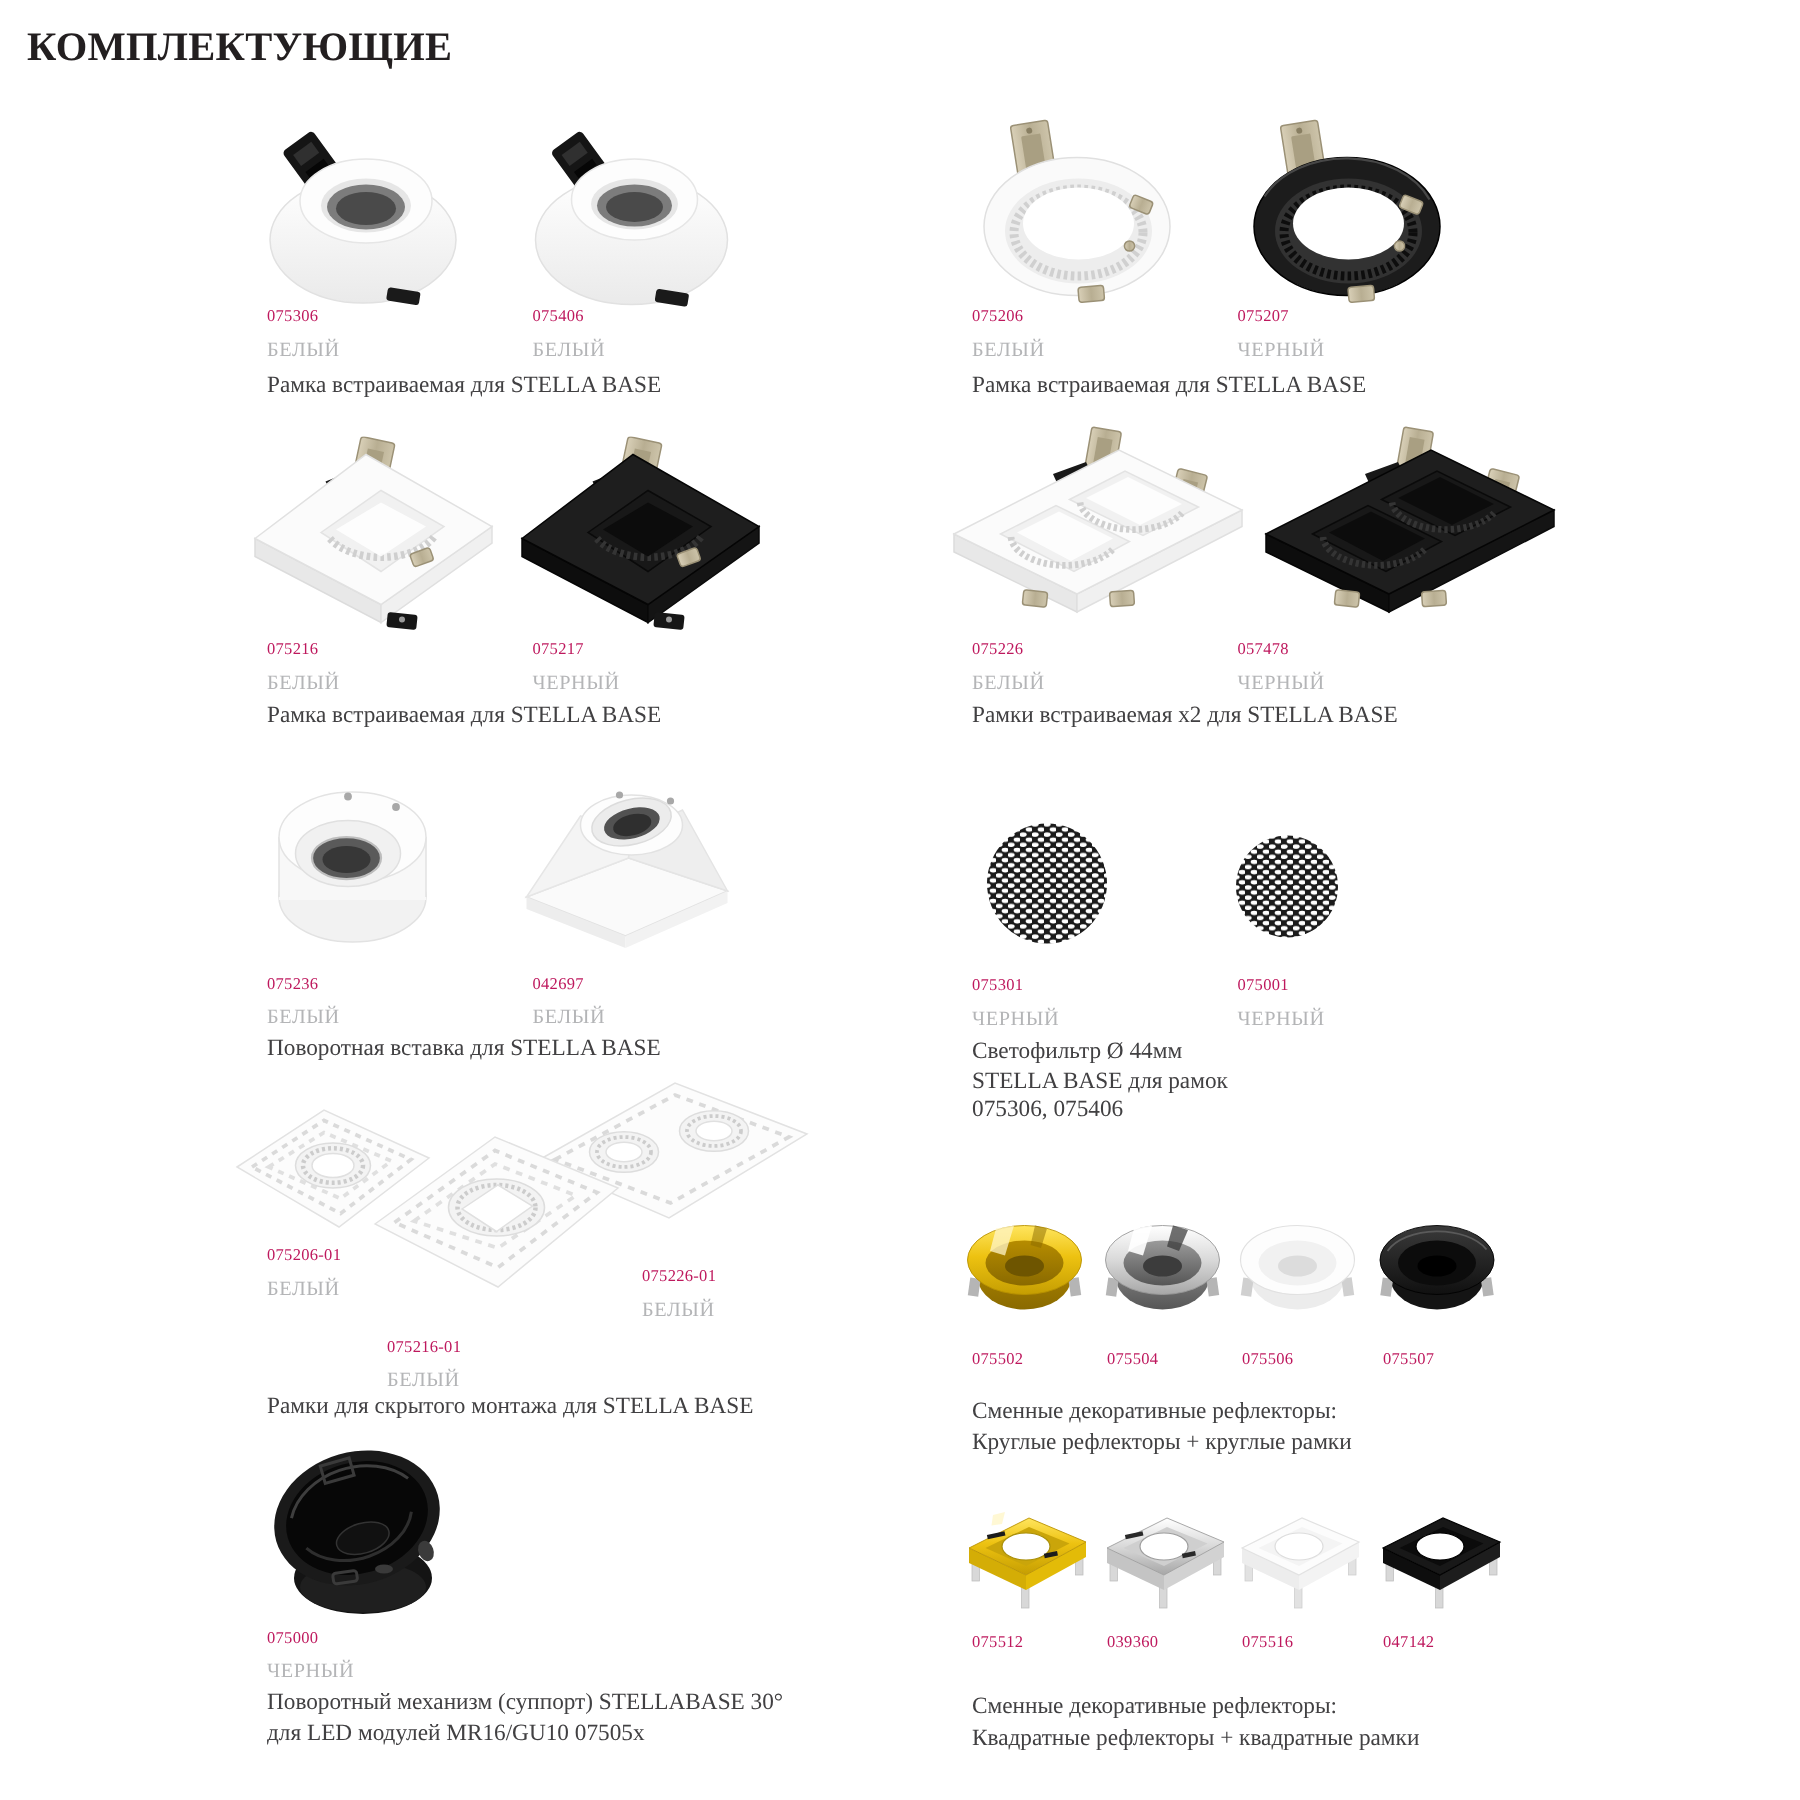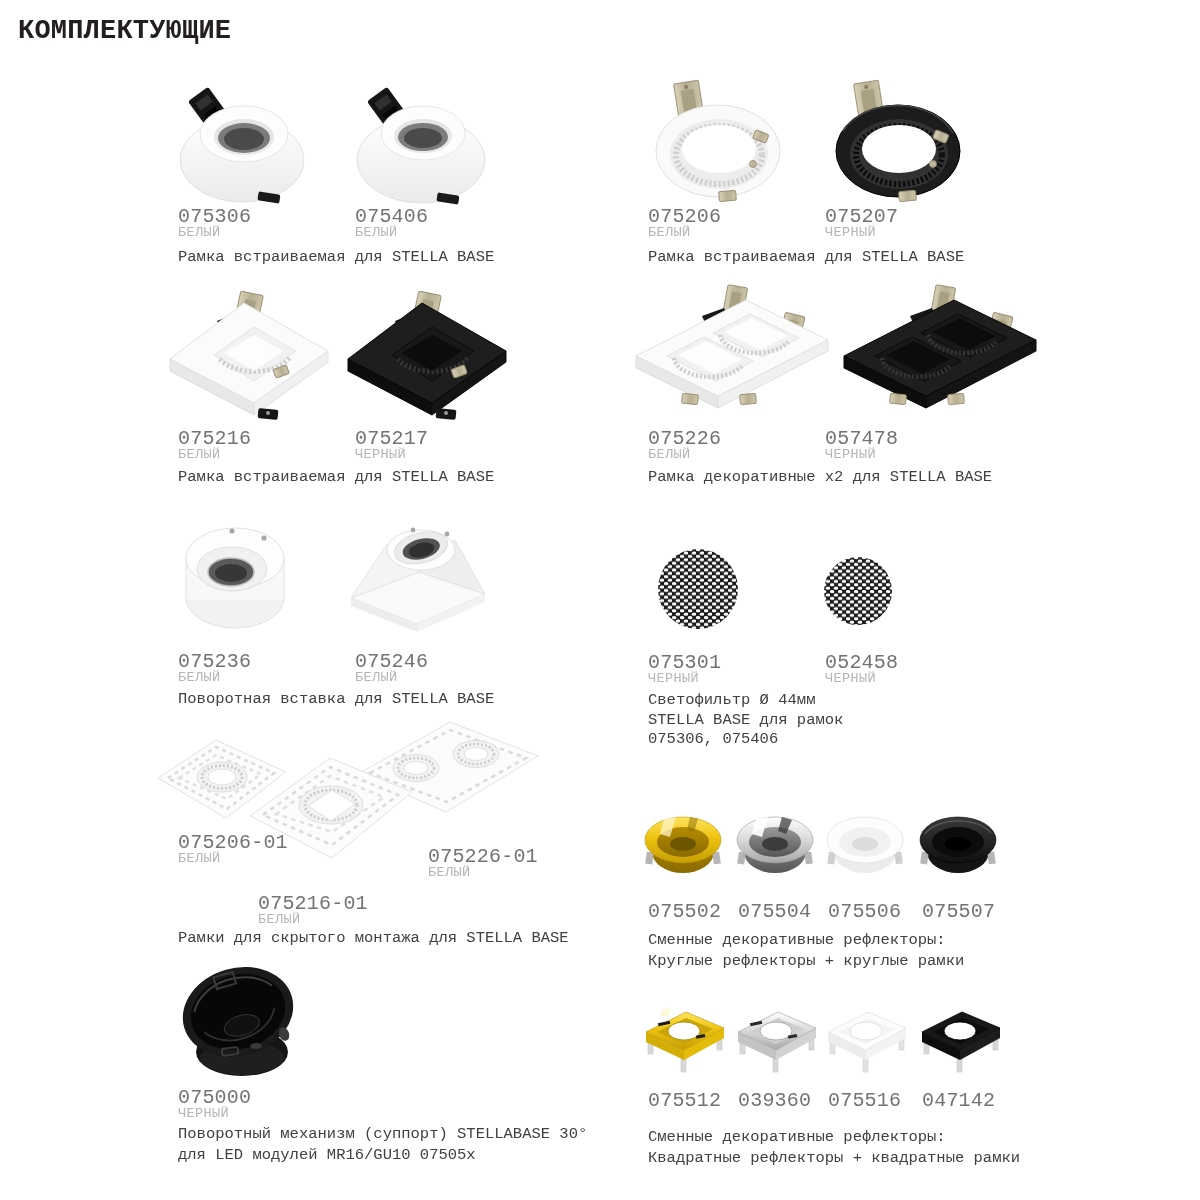--- a/index.html
+++ b/index.html
@@ -1,21 +1,21 @@
 <!DOCTYPE html>
 <html><head>
 <meta charset="utf-8">
 <style>
   *{box-sizing:border-box}
   html,body{margin:0;padding:0;background:#ffffff}
   .page{position:relative;width:1200px;height:1200px;background:#ffffff;overflow:hidden;
-        font-family:Liberation Mono, monospace;color:#414042}
+        font-family:Liberation Serif, serif;color:#414042}
   .abs{position:absolute}
   .title{font-size:27px;font-weight:700;color:#231f20;letter-spacing:.2px}
-  .code{font-size:20px;color:#737373;letter-spacing:.2px}
+  .code{font-size:11px;color:#be185d;letter-spacing:.2px}
   .variant{font-size:13.5px;color:#b4b5b7;letter-spacing:.4px}
   .desc{font-size:15.5px;color:#414042;line-height:20px;white-space:pre-line}
   .desc--filter{line-height:19.5px}
   .desc--two{line-height:21px}
 </style>
 </head>
 <body>
 
 <div class="page">
 
@@ -226,21 +226,21 @@
       <path d="M 90 57 A 36 20 0 0 0 158 64" fill="none" stroke="#343434" stroke-width="4.5" stroke-dasharray="2.2 2"></path>
       <polygon points="94,54 122,40 158,58 130,72" fill="#0c0c0c"></polygon>
       <rect x="52" y="116" width="16" height="10" rx="2" fill="url(#gMetal)" stroke="#9b9176" transform="rotate(6 60 121)"></rect>
       <rect x="110" y="116" width="16" height="10" rx="2" fill="url(#gMetal)" stroke="#9b9176" transform="rotate(-4 118 121)"></rect>
     </svg>
   </div>
   <div class="abs code" style="left:648px;top:427px">075226</div>
   <div class="abs variant" style="left:648px;top:447px">БЕЛЫЙ</div>
   <div class="abs code" style="left:825px;top:427px">057478</div>
   <div class="abs variant" style="left:825px;top:447px">ЧЕРНЫЙ</div>
-  <div class="abs desc" style="left:648px;top:467px">Рамка декоративные x2 для STELLA BASE</div>
+  <div class="abs desc" style="left:648px;top:467px">Рамки встраиваемая x2 для STELLA BASE</div>
 
   <div class="abs" style="left:168px;top:518px">
     <svg width="135" height="122" viewBox="0 0 135 122">
       <ellipse cx="67" cy="80" rx="49" ry="30" fill="#f2f2f2" stroke="#e2e2e2"></ellipse>
       <rect x="18" y="40" width="98" height="42" fill="#f8f8f8"></rect>
       <line x1="18" y1="40" x2="18" y2="80" stroke="#e2e2e2"></line>
       <line x1="116" y1="40" x2="116" y2="80" stroke="#e2e2e2"></line>
       <ellipse cx="67" cy="40" rx="49" ry="30" fill="#fdfdfd" stroke="#e3e3e3"></ellipse>
       <ellipse cx="64" cy="51" rx="35" ry="22" fill="#f1f1f1" stroke="#e0e0e0"></ellipse>
       <ellipse cx="63" cy="54" rx="23" ry="14" fill="#5a5a5a"></ellipse>
@@ -262,40 +262,40 @@
         <ellipse cx="78" cy="30" rx="27" ry="15" fill="#ececec" stroke="#dcdcdc"></ellipse>
         <ellipse cx="78" cy="31" rx="19" ry="10" fill="#525252"></ellipse>
         <ellipse cx="78" cy="32" rx="13" ry="7" fill="#2f2f2f"></ellipse>
       </g>
       <circle cx="70" cy="12" r="2.4" fill="#a8a8a8"></circle>
       <circle cx="104" cy="16" r="2.4" fill="#a8a8a8"></circle>
     </svg>
   </div>
   <div class="abs code" style="left:178px;top:650px">075236</div>
   <div class="abs variant" style="left:178px;top:670px">БЕЛЫЙ</div>
-  <div class="abs code" style="left:355px;top:650px">075246</div>
+  <div class="abs code" style="left:355px;top:650px">042697</div>
   <div class="abs variant" style="left:355px;top:670px">БЕЛЫЙ</div>
   <div class="abs desc" style="left:178px;top:689px">Поворотная вставка для STELLA BASE</div>
 
   <div class="abs" style="left:656px;top:548px">
     <svg width="84" height="82" viewBox="0 0 84 82">
         <circle cx="42" cy="41" r="40" fill="url(#pHoney)"></circle>
       </svg>
   </div>
   <div class="abs" style="left:822px;top:556px">
     <svg width="72" height="70" viewBox="0 0 72 70">
         <circle cx="36" cy="35" r="34" fill="url(#pHoney)"></circle>
       </svg>
   </div>
   <div class="abs code" style="left:648px;top:651px">075301</div>
   <div class="abs variant" style="left:648px;top:671px">ЧЕРНЫЙ</div>
   <div class="abs desc desc--filter" style="left:648px;top:691px">Светофильтр Ø 44мм
 STELLA BASE для рамок
 075306, 075406</div>
-  <div class="abs code" style="left:825px;top:651px">052458</div>
+  <div class="abs code" style="left:825px;top:651px">075001</div>
   <div class="abs variant" style="left:825px;top:671px">ЧЕРНЫЙ</div>
 
   <div class="abs" style="left:152px;top:728px">
     <svg width="140" height="100" viewBox="0 0 140 100">
       <polygon points="6,50 64,12 134,44 74,90" fill="#fcfcfc" stroke="#e2e2e2"></polygon>
       <polygon points="16,50 64,19 122,45 75,81" fill="none" stroke="#dadada" stroke-width="2.5" stroke-dasharray="4 4"></polygon>
       <polygon points="27,50 64,27 109,46 75,71" fill="none" stroke="#e0e0e0" stroke-width="2.5" stroke-dasharray="4 4"></polygon>
       <ellipse cx="70" cy="49" rx="25" ry="15" fill="#f3f3f3" stroke="#dddddd"></ellipse>
       <ellipse cx="70" cy="49" rx="20" ry="11.5" fill="none" stroke="#cccccc" stroke-width="3" stroke-dasharray="2 2"></ellipse>
       <ellipse cx="70" cy="49" rx="14" ry="8" fill="#ffffff" stroke="#e0e0e0"></ellipse>

